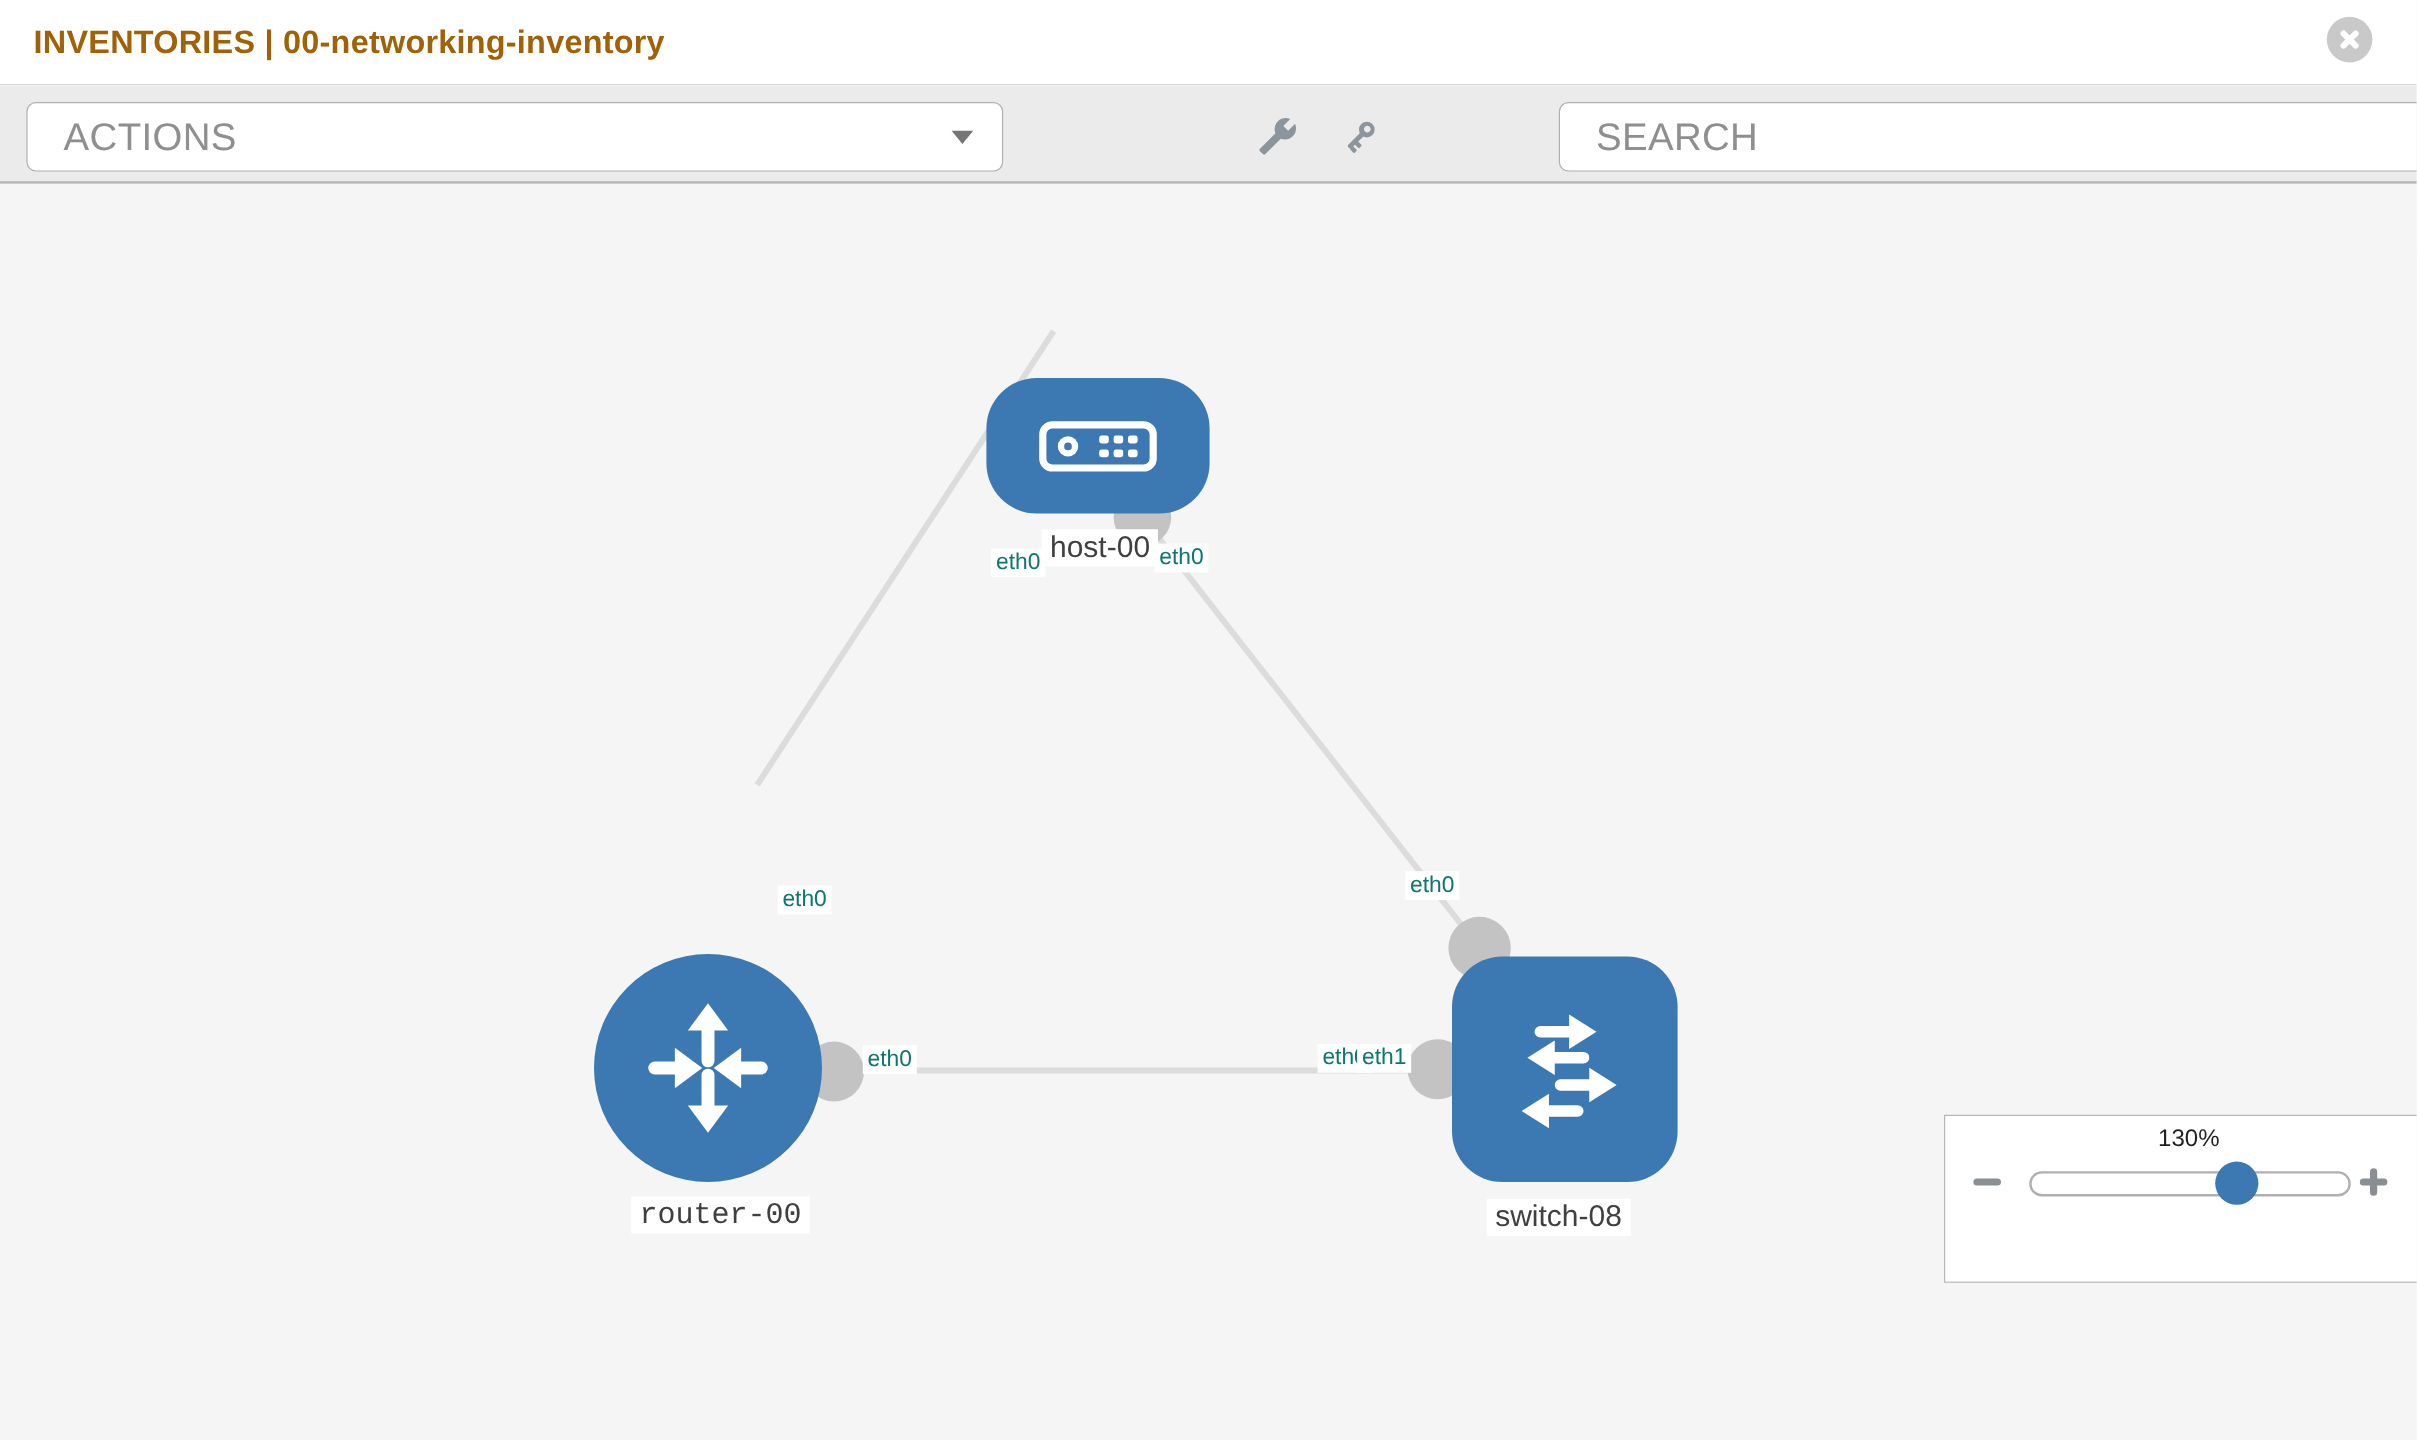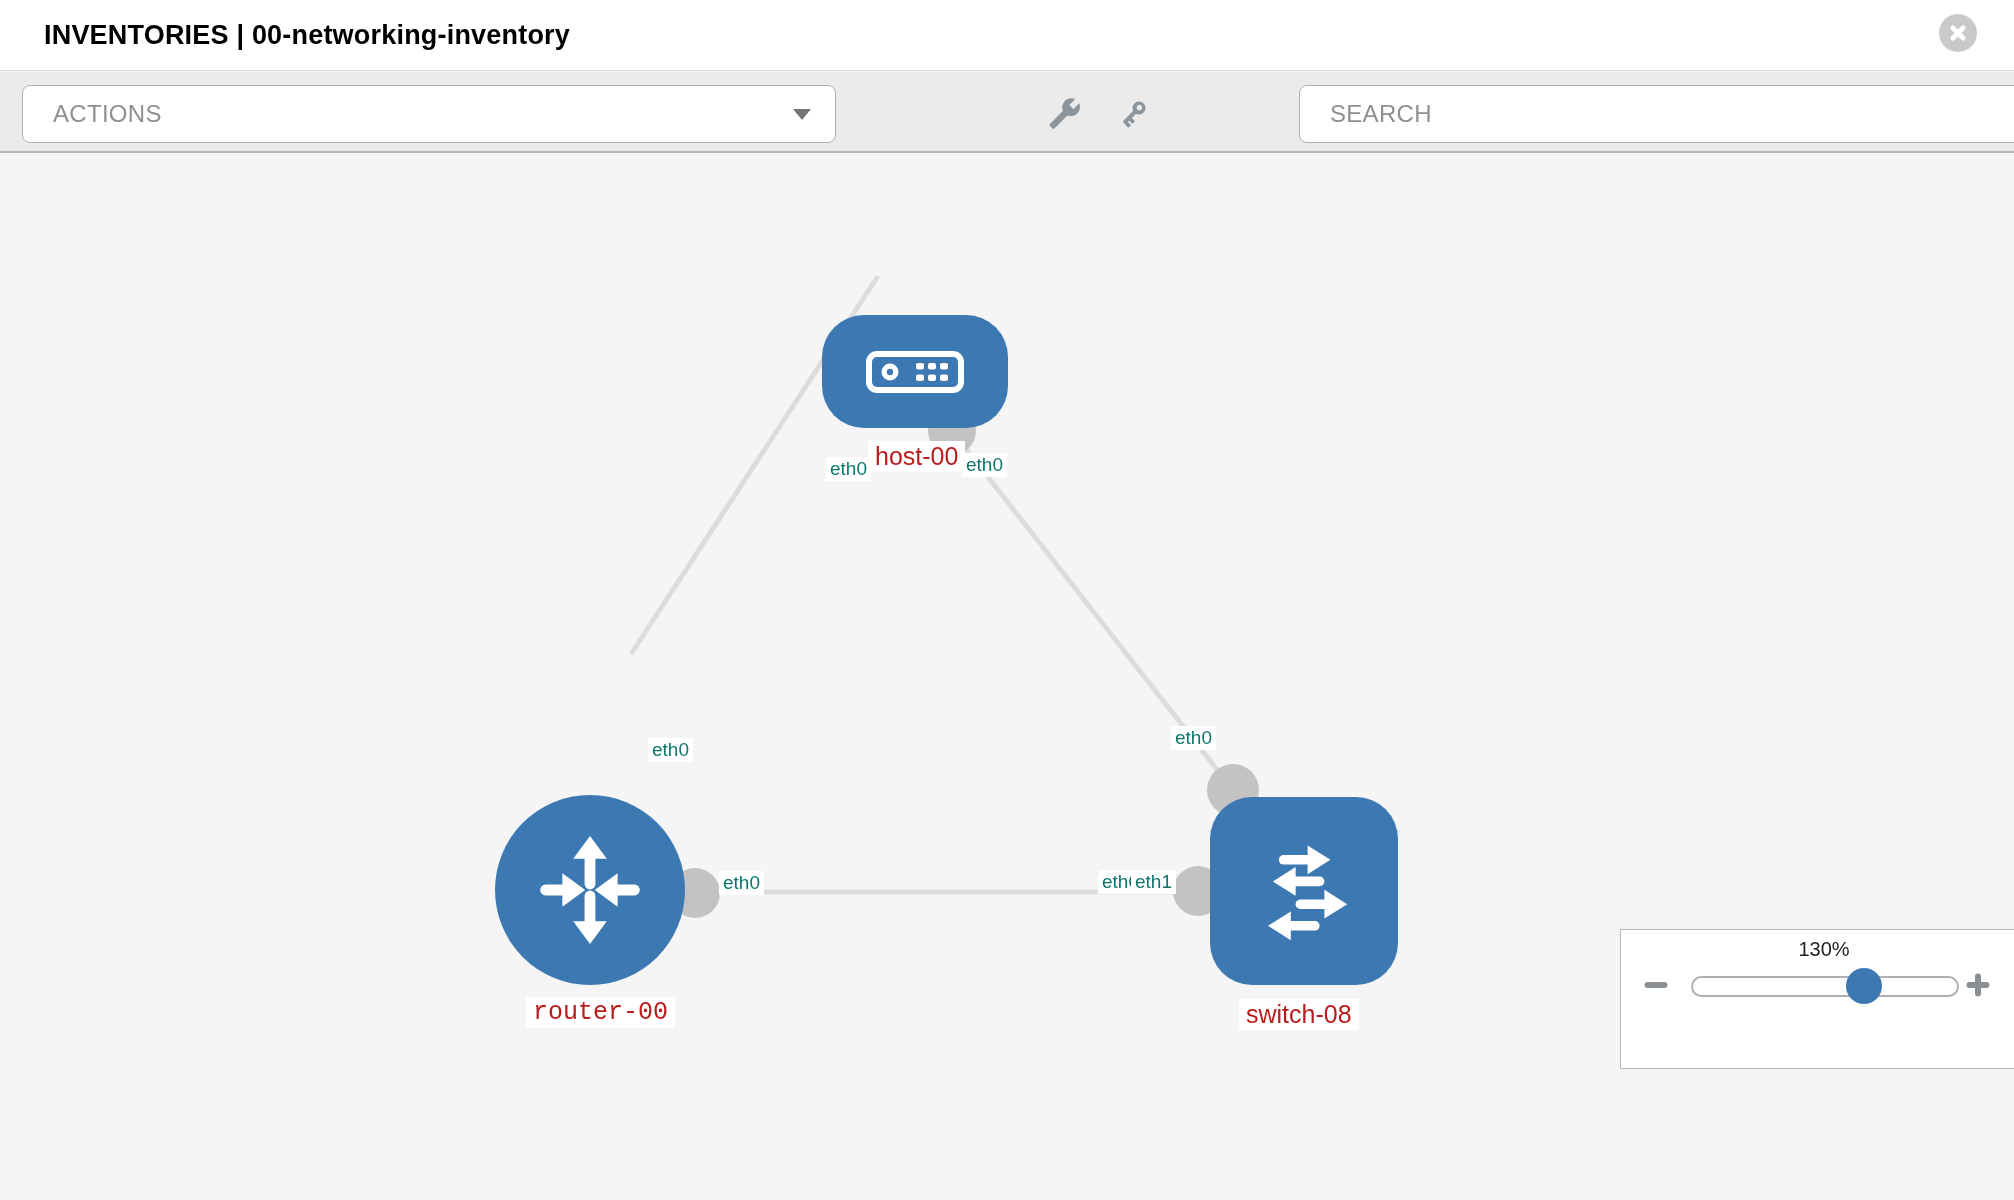--- a/index.html
+++ b/index.html
@@ -8,61 +8,61 @@
     position:relative; width:2014px; height:1200px; overflow:hidden;
     font-family:"Liberation Sans", sans-serif; background:#f5f5f5;
   }
 
   
   #header {
     position:absolute; left:0; top:0; width:2014px; height:71px;
     background:#ffffff; border-bottom:1px solid #d8d8d8;
   }
   #page-title {
-    position:absolute; left:44px; top:0; height:71px; line-height:71px;
-    font-size:27px; font-weight:bold; color:#000000; letter-spacing:0.2px;
+    position:absolute; left:28px; top:0; height:71px; line-height:71px;
+    font-size:27px; font-weight:bold; color:#a16207; letter-spacing:0.2px;
   }
   #close-btn {
     position:absolute; left:1939px; top:14px; width:38px; height:38px;
     border-radius:50%; background:#c9c9c9; cursor:pointer;
     display:flex; align-items:center; justify-content:center;
   }
 
   
   #toolbar {
     position:absolute; left:0; top:72px; width:2014px; height:81px;
     background:#ebebeb; border-bottom:2px solid #b7b7b7;
   }
   .combo {
     position:absolute; top:13px; height:58px; background:#ffffff;
     border:1px solid #b0b0b0; border-radius:8px;
     display:flex; align-items:center; justify-content:space-between;
     padding:0 24px 0 30px; cursor:pointer;
   }
-  .combo .combo-text { font-size:24px; color:#8f8f8f; letter-spacing:0.3px; }
+  .combo .combo-text { font-size:32px; color:#8f8f8f; letter-spacing:0.3px; }
   .caret {
     width:0; height:0; border-left:9px solid transparent;
     border-right:9px solid transparent; border-top:11px solid #757575;
   }
   .tool-icon-btn {
     position:absolute; top:24px; width:36px; height:36px; cursor:pointer;
     display:flex; align-items:center; justify-content:center;
   }
 
   
   #canvas { position:absolute; left:0; top:154px; width:2014px; height:1046px; background:#f5f5f5; }
   #edges { position:absolute; left:0; top:0; }
 
   .node { position:absolute; background:#3c79b3; display:flex; align-items:center; justify-content:center; cursor:pointer; }
   #node-host   { left:822px; top:161px; width:186px; height:113px; border-radius:42px; }
   #node-router { left:495px; top:641px; width:190px; height:190px; border-radius:50%; }
   #node-switch { left:1210px; top:643px; width:188px; height:188px; border-radius:42px; }
 
   .node-label {
-    position:absolute; background:#ffffff; color:#b91c1c;
+    position:absolute; background:#ffffff; color:#404040;
     font-size:25px; padding:1px 7px; white-space:nowrap;
   }
   .port-label {
     position:absolute; background:#ffffff; color:#0f766e;
     font-size:19px; padding:1px 4px; white-space:nowrap;
   }
 
   
   #zoom-panel {
     position:absolute; left:1620px; top:929px; width:420px; height:140px;

